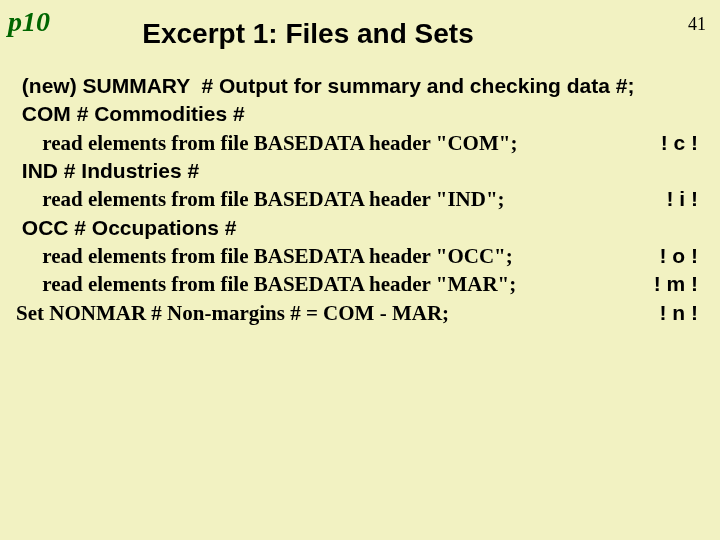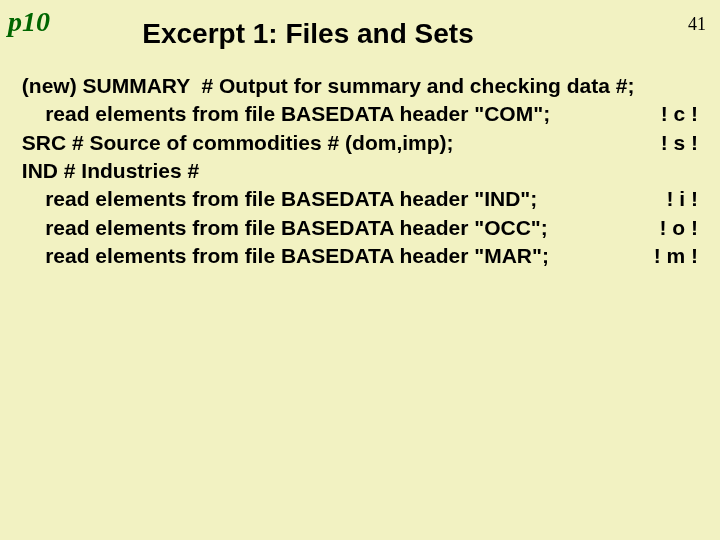--- a/index.html
+++ b/index.html
@@ -50,49 +50,51 @@
     left: 16px;
     right: 16px;
     font-size: 21px;
     font-weight: bold;
     line-height: 1.35;
   }
   .row {
     display: flex;
     justify-content: space-between;
   }
-  .row .left { white-space: pre; }
+  .row .left { white-space: pre; font-family: Liberation Serif, serif; }
   .row .right { white-space: pre; padding-right: 6px;}
   .plain { white-space: pre; }
 </style>
 </head>
 <body>
 
 <div class="slide">
   <div class="page-ref">p10</div>
   <div class="page-num">41</div>
   <div class="title">Excerpt 1:  Files and Sets</div>
 
   <div class="body">
     <div class="plain"> (new) SUMMARY  # Output for summary and checking data #;</div>
+    <div class="plain"> COM # Commodities #</div>
     <div class="row">
       <span class="left">     read elements from file BASEDATA header "COM";</span>
       <span class="right">! c !</span>
-    </div>
-    <div class="row">
-      <span class="left"> SRC # Source of commodities # (dom,imp);</span>
-      <span class="right">! s !</span>
     </div>
     <div class="plain"> IND # Industries #</div>
     <div class="row">
       <span class="left">     read elements from file BASEDATA header "IND";</span>
       <span class="right">! i !</span>
     </div>
+    <div class="plain"> OCC # Occupations #</div>
     <div class="row">
       <span class="left">     read elements from file BASEDATA header "OCC";</span>
       <span class="right">! o !</span>
     </div>
     <div class="row">
       <span class="left">     read elements from file BASEDATA header "MAR";</span>
       <span class="right">! m !</span>
     </div>
+    <div class="row">
+      <span class="left">Set NONMAR # Non-margins # = COM - MAR;</span>
+      <span class="right">! n !</span>
+    </div>
   </div>
 </div>
 
 </body></html>

